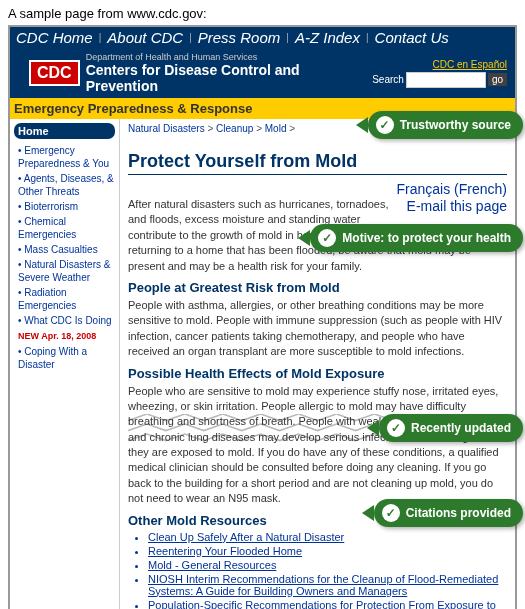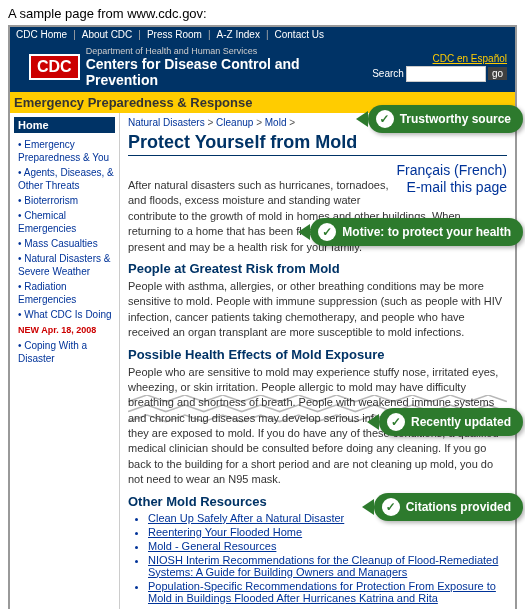--- a/index.html
+++ b/index.html
@@ -25,22 +25,23 @@
     
     .cdc-topnav {
       background: #003366;
       padding: 2px 6px;
       display: flex;
       gap: 6px;
       align-items: center;
     }
     .cdc-topnav a {
       color: #fff;
-      font-size: 10px;
+      font-size: 15px;
       text-decoration: none;
+      font-style: italic;
     }
     .cdc-topnav span {
       color: #aaa;
       font-size: 10px;
     }
 
     
     .cdc-header {
       background: #003366;
       display: flex;
@@ -132,20 +133,21 @@
       padding: 4px;
       background: #fff;
     }
     .sidebar-home {
       background: #003366;
       color: #fff;
       font-size: 11px;
       font-weight: bold;
       padding: 2px 4px;
       margin-bottom: 4px;
+      border-radius: 7px;
     }
     .sidebar-item {
       font-size: 10px;
       color: #003399;
       padding: 1px 0 1px 4px;
       line-height: 1.3;
     }
     .sidebar-item a {
       color: #003399;
       text-decoration: none;
@@ -160,21 +162,21 @@
     .content {
       flex: 1;
       padding: 4px 8px;
       position: relative;
     }
 
     
     .breadcrumb {
       font-size: 10px;
       color: #555;
-      margin-bottom: 4px;
+      margin-bottom: 17px;
     }
     .breadcrumb a {
       color: #003399;
       text-decoration: none;
     }
 
     
     .page-title {
       font-size: 18px;
       font-weight: bold;

